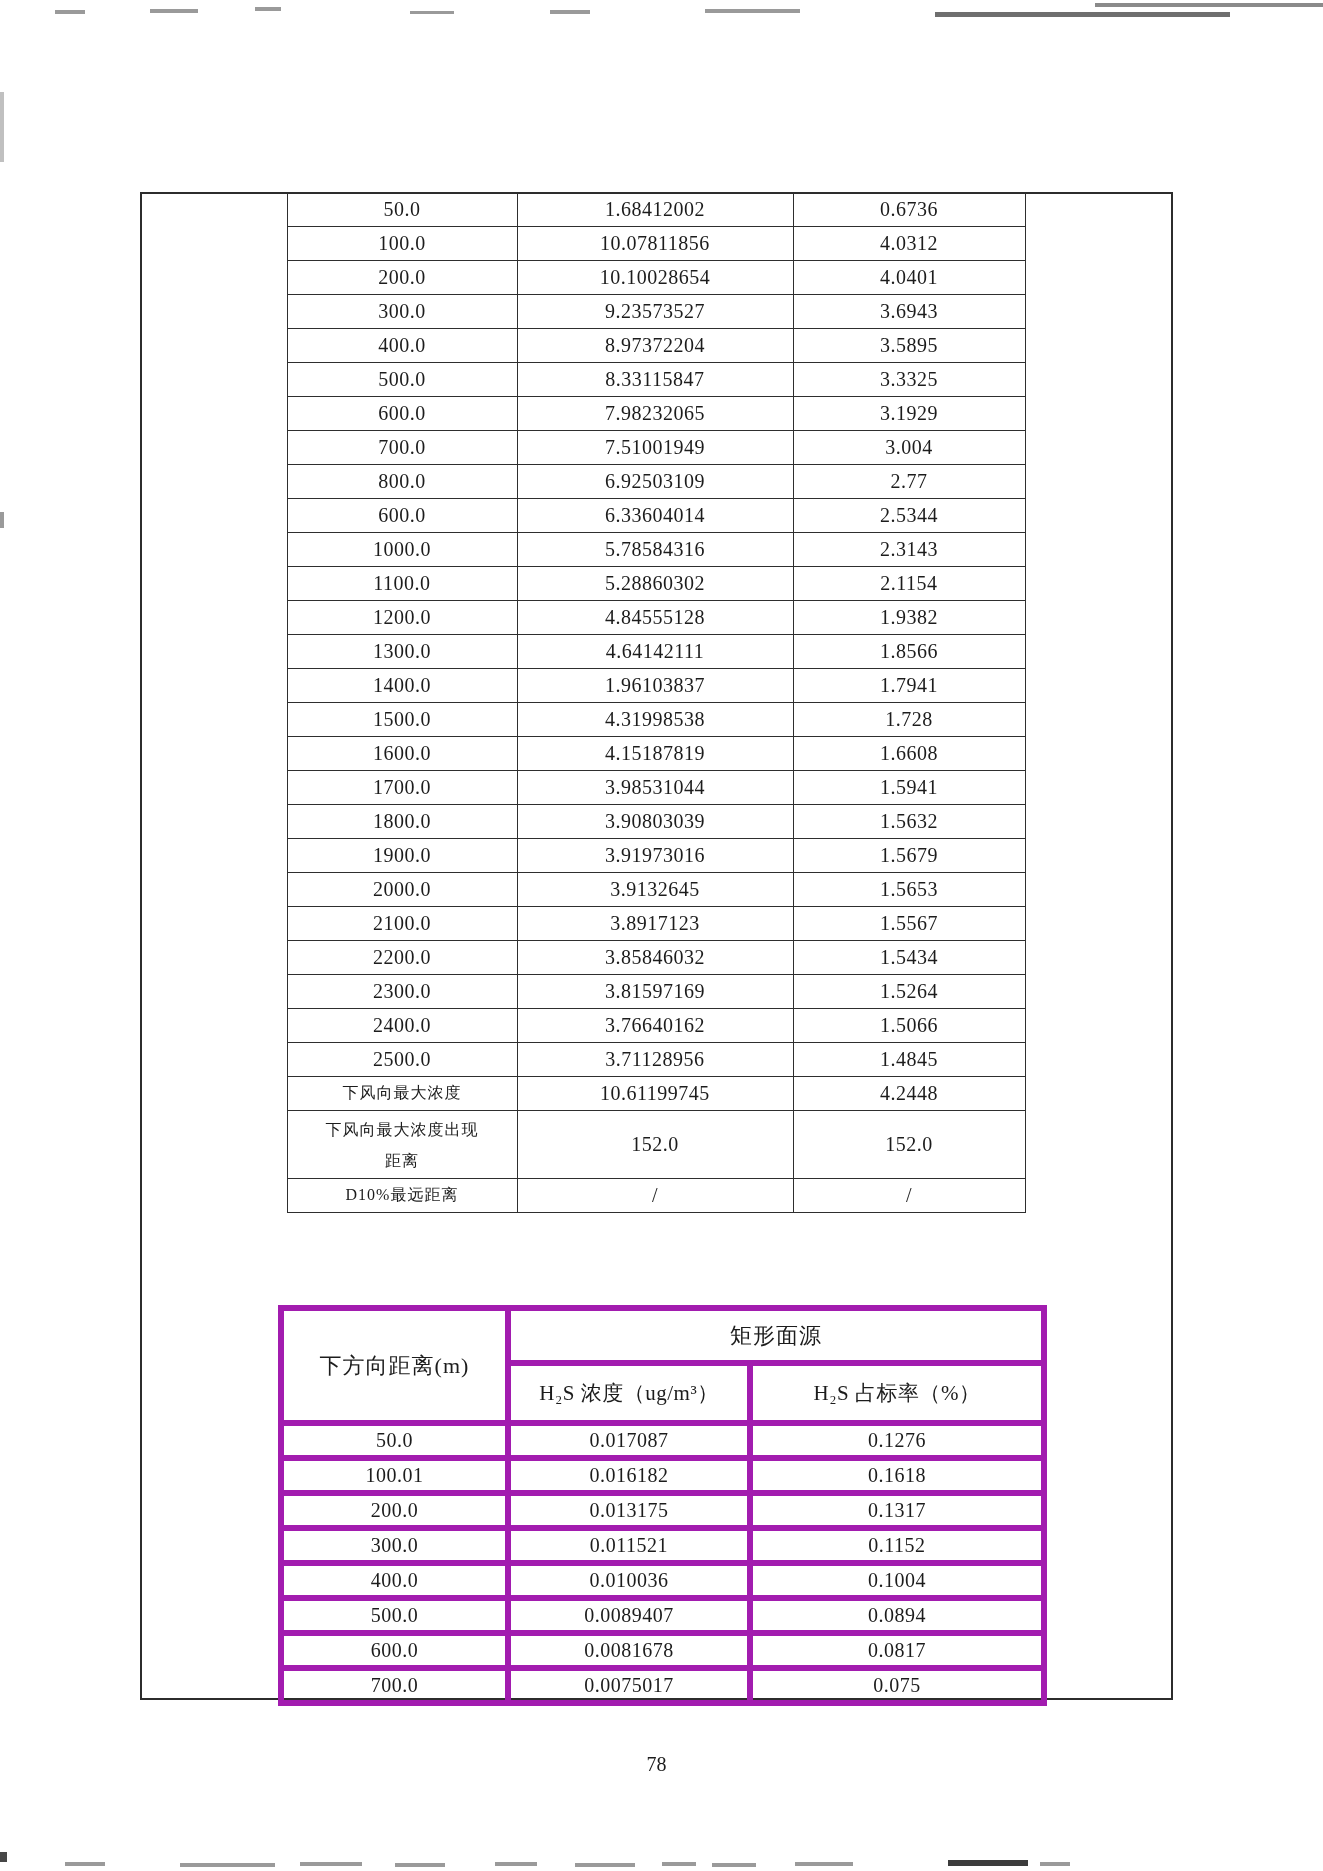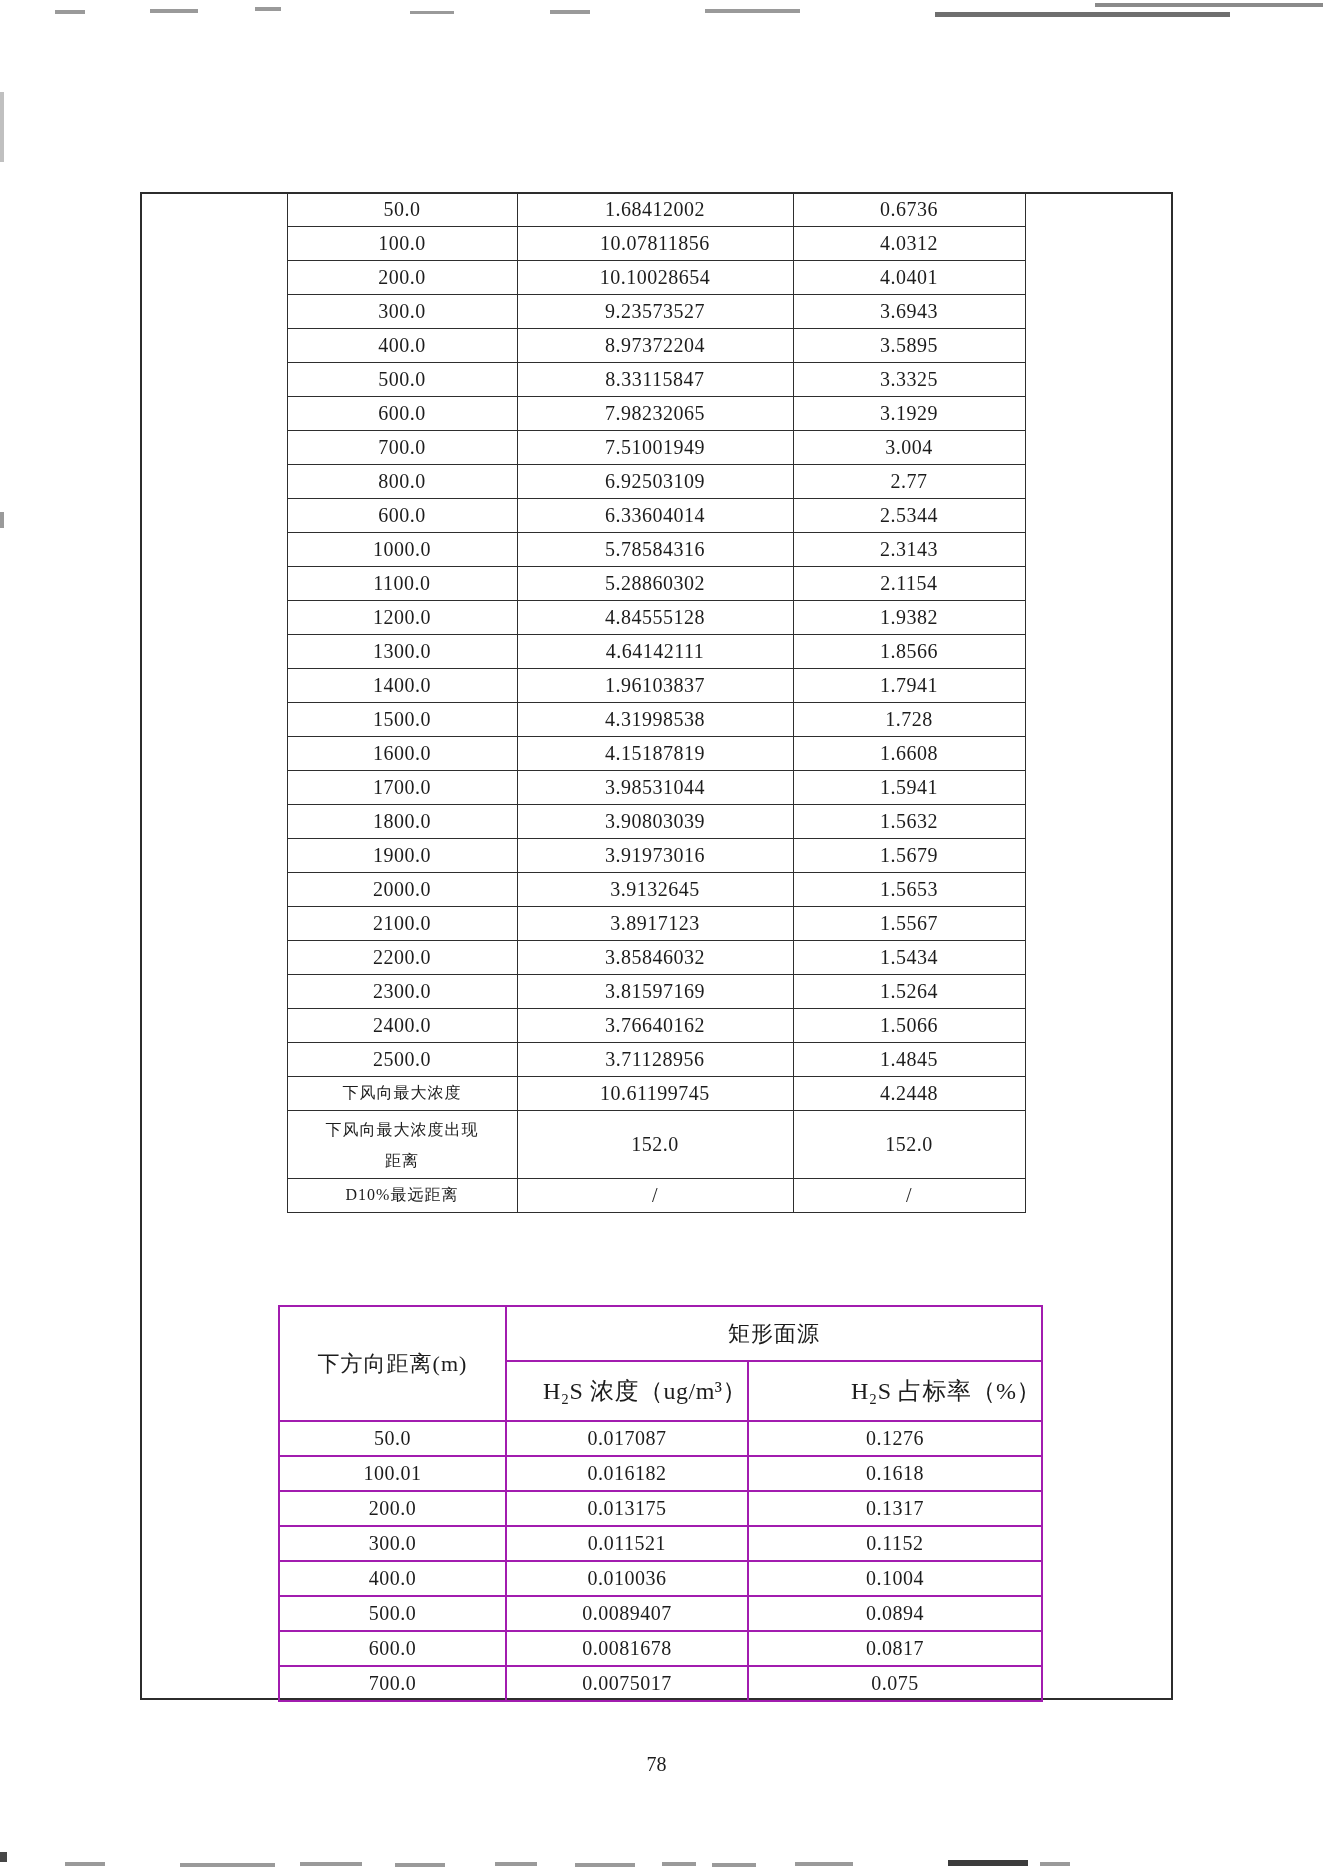--- a/index.html
+++ b/index.html
@@ -30,23 +30,23 @@
 
   
   #caption{
     position:absolute;left:140px;top:1262px;width:1033px;
     text-align:center;font-size:27px;letter-spacing:1px;
   }
   #caption .tag{margin-right:28px;}
 
   
   #t2{position:absolute;left:278px;top:1305px;width:763px;}
-  #t2 td{border:2px solid #a21caf;font-size:20px;letter-spacing:.5px;margin-top:20px;}
+  #t2 td{border:6px solid #a21caf;font-size:20px;letter-spacing:.5px;margin-top:20px;}
   #t2 .hd{font-size:22px;letter-spacing:1px;}
-  #t2 .sub{font-size:24px;text-align:right;}
+  #t2 .sub{font-size:21px;}
   #t2 tr.r1{height:55px;}
   #t2 tr.r2{height:60px;}
   #t2 tr.d{height:35px;}
   #t2{border:2px solid #2c2c2c;}
 
   
   #pagenum{
     position:absolute;left:140px;top:1732px;width:1033px;
     text-align:center;font-size:20px;margin-top:21px;
   }

